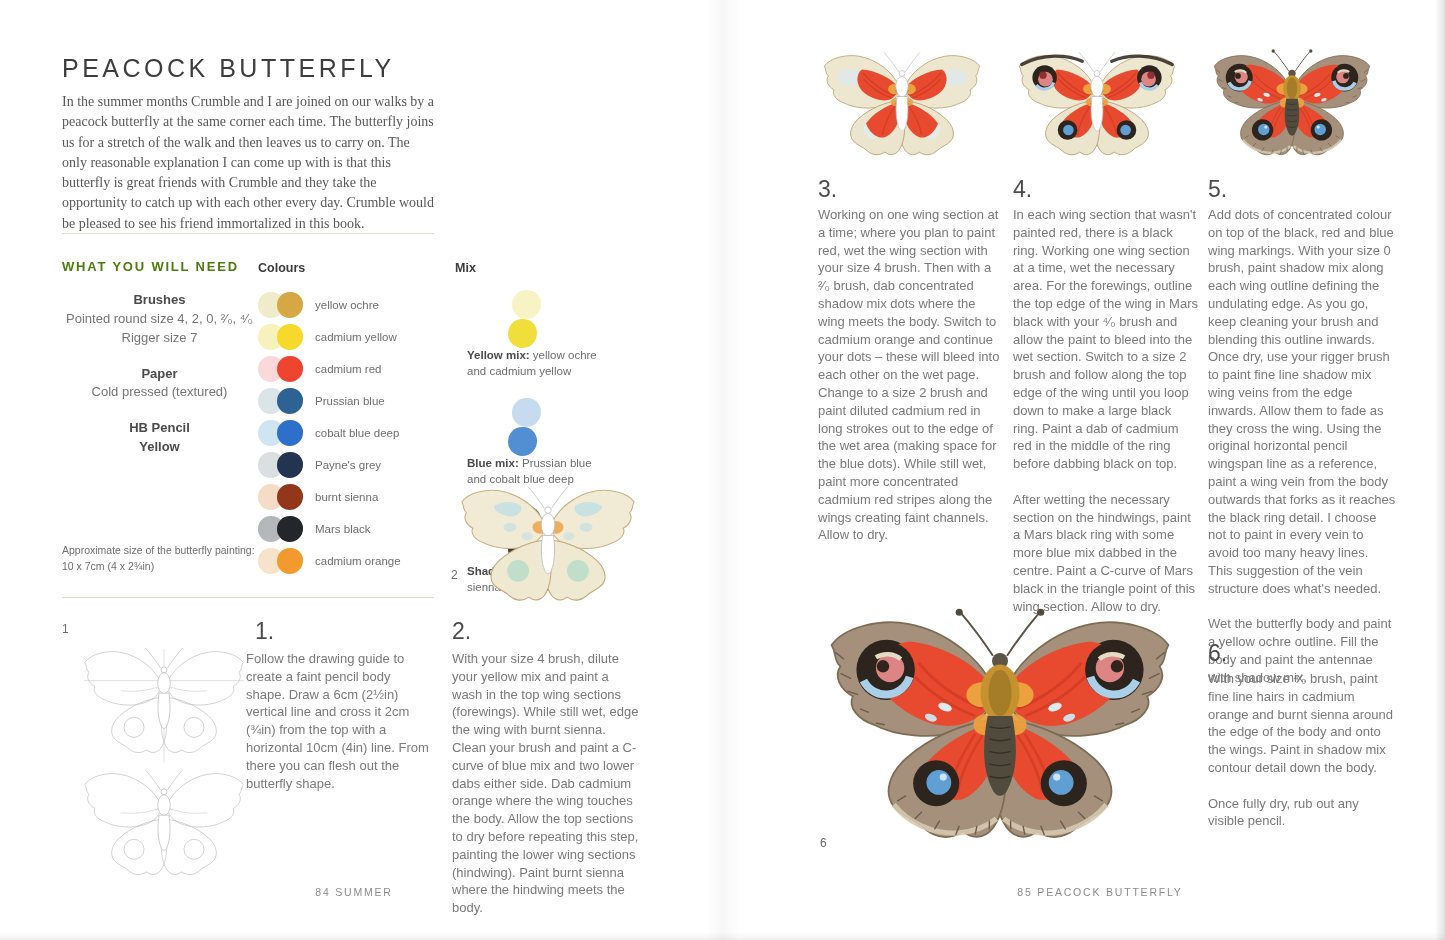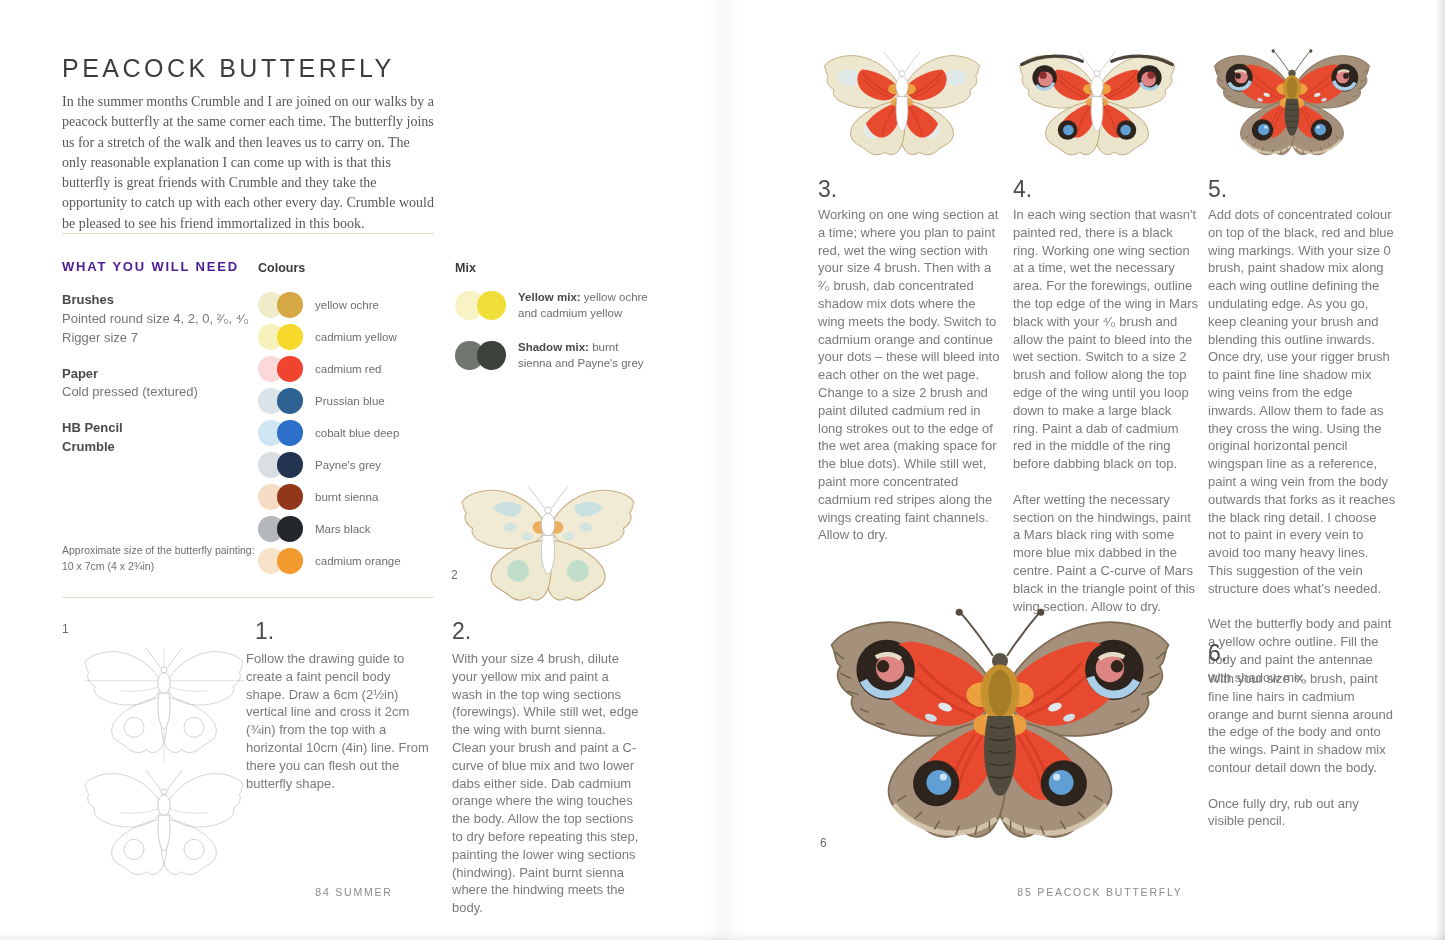--- a/index.html
+++ b/index.html
@@ -3,38 +3,38 @@
 <meta charset="utf-8">
 <style>
   html,body{margin:0;padding:0;background:#ffffff;}
   .spread{position:relative;width:1445px;height:940px;background:#ffffff;overflow:hidden;
           font-family:"Liberation Sans",sans-serif;}
   .abs{position:absolute;}
 
   
   .title{font-size:25px;letter-spacing:3.5px;color:#3d3d3d;font-weight:400;}
   .intro{font-family:"Liberation Serif",serif;font-size:14px;line-height:1.45;color:#585858;}
-  .sec-head{font-size:13px;font-weight:600;letter-spacing:1.8px;color:#4c1d95;}
+  .sec-head{font-size:13px;font-weight:600;letter-spacing:1.8px;color:#4d7c0f;}
   .col-head{font-size:12.5px;font-weight:600;color:#3c3c3c;}
   .mat{font-size:13px;line-height:1.45;color:#767676;}
   .mat b{color:#4a4a4a;font-weight:600;}
   .mat .blk{margin-bottom:17px;}
   .small-note{font-size:10.5px;line-height:1.5;color:#6f6f6f;}
   .stepnum{font-size:23px;color:#4c4c4c;font-weight:400;}
   .steptext{font-size:13px;line-height:1.37;color:#7a7a7a;white-space:pre-line;}
   .figlabel{font-size:12px;color:#6b6b6b;}
   .footer{font-size:10.5px;letter-spacing:1.8px;color:#8b8b8b;text-align:center;}
   .divider{border-top:1px solid #deddc6;height:0;}
 
   
   .swatch-row{display:flex;align-items:center;height:32px;}
   .dot{width:26px;height:26px;border-radius:50% 48% 52% 50%;flex:0 0 auto;}
   .dot.dark{margin-left:-7px;}
   .swatch-label{font-size:11.5px;color:#6e6e6e;margin-left:12px;}
-  .mix-row{display:flex;align-items:center;margin-bottom:19px;}
+  .mix-row{display:flex;align-items:center;margin-bottom:19px;flex-direction:column;}
   .mix-row .dot{width:29px;height:29px;}
   .mix-label{font-size:11.5px;line-height:1.35;color:#6e6e6e;margin-left:12px;width:130px;}
   .mix-label b{color:#4a4a4a;font-weight:600;}
 
   
   .fig svg{width:100%;height:100%;display:block;}
   .pln{fill:#ffffff;stroke:#bdbdbd;stroke-width:.9;}
   .plnf{fill:none;stroke:#c4c4c4;stroke-width:.9;}
   .pln2{stroke:#d2d2d2;stroke-width:.8;}
   .ant{fill:none;stroke:#5a5347;stroke-width:1.1;}
@@ -53,33 +53,33 @@
 <div class="spread">
 
   <div class="abs title" style="left:62px;top:54px;">PEACOCK BUTTERFLY</div>
 
   <div class="abs intro" style="left:62px;top:92px;width:376px;">In the summer months Crumble and I are joined on our walks by a peacock butterfly at the same corner each time. The butterfly joins us for a stretch of the walk and then leaves us to carry on. The only reasonable explanation I can come up with is that this butterfly is great friends with Crumble and they take the opportunity to catch up with each other every day. Crumble would be pleased to see his friend immortalized in this book.</div>
 
   <div class="abs divider" style="left:62px;top:233px;width:372px;"></div>
 
   <div class="abs sec-head" style="left:62px;top:259px;">WHAT YOU WILL NEED</div>
 
-  <div class="abs mat" style="left:62px;top:291px;width:195px;">
+  <div class="abs mat" style="left:62px;top:291px;width:195px;text-align:center;">
     <div class="blk">
       <b>Brushes</b><br>
       <span>Pointed round size 4, 2, 0, ²⁄₀, ⁴⁄₀</span><br>
       <span>Rigger size 7</span>
     </div>
     <div class="blk">
       <b>Paper</b><br>
       <span>Cold pressed (textured)</span>
     </div>
     <div class="blk">
       <b>HB Pencil</b><br>
-      <b>Crumble</b>
+      <b>Yellow</b>
     </div>
   </div>
 
   <div class="abs small-note" style="left:62px;top:543px;width:205px;">Approximate size of the butterfly painting: 10 x 7cm (4 x 2¾in)</div>
 
   <div class="abs divider" style="left:62px;top:597px;width:372px;"></div>
 
   <div class="abs col-head" style="left:258px;top:261px;">Colours</div>
   <div class="abs" style="left:258px;top:289px;" id="colours-list">
   <div class="swatch-row">
@@ -138,20 +138,25 @@
 </div>
 
   <div class="abs col-head" style="left:455px;top:261px;">Mix</div>
   <div class="abs" style="left:455px;top:290px;" id="mix-list">
   <div class="mix-row">
     <span class="dot light" style="background: rgb(247, 243, 196);"></span>
     <span class="dot dark" style="background: rgb(240, 223, 58);"></span>
     <span class="mix-label"><b>Yellow mix:</b><span> yellow ochre and cadmium yellow</span></span>
   </div>
 
+  <div class="mix-row">
+    <span class="dot light" style="background: rgb(198, 220, 238);"></span>
+    <span class="dot dark" style="background: rgb(82, 143, 210);"></span>
+    <span class="mix-label"><b>Blue mix:</b><span> Prussian blue and cobalt blue deep</span></span>
+  </div>
 
   <div class="mix-row">
     <span class="dot light" style="background: rgb(112, 118, 109);"></span>
     <span class="dot dark" style="background: rgb(58, 66, 59);"></span>
     <span class="mix-label"><b>Shadow mix:</b><span> burnt sienna and Payne's grey</span></span>
   </div>
 </div>
 
   <div class="abs fig" style="left:448px;top:482px;width:200px;height:136px;">
       <svg viewBox="0 0 220 150" xmlns="http://www.w3.org/2000/svg">

